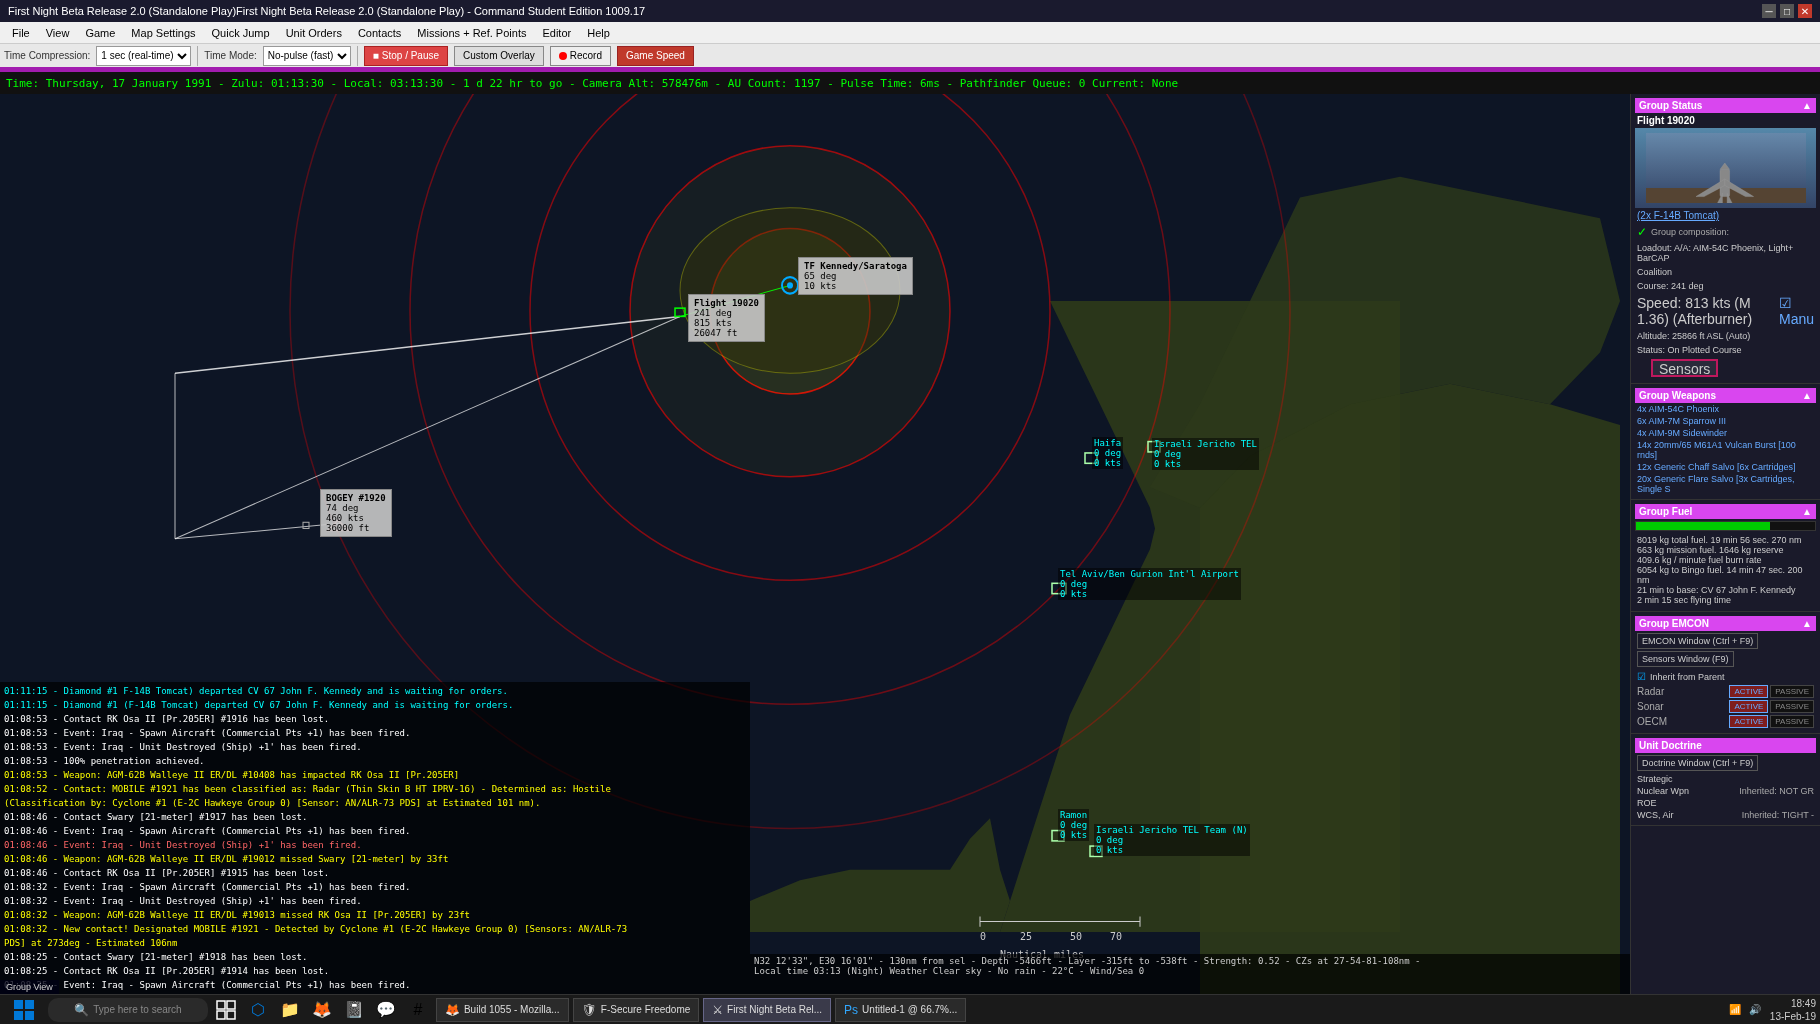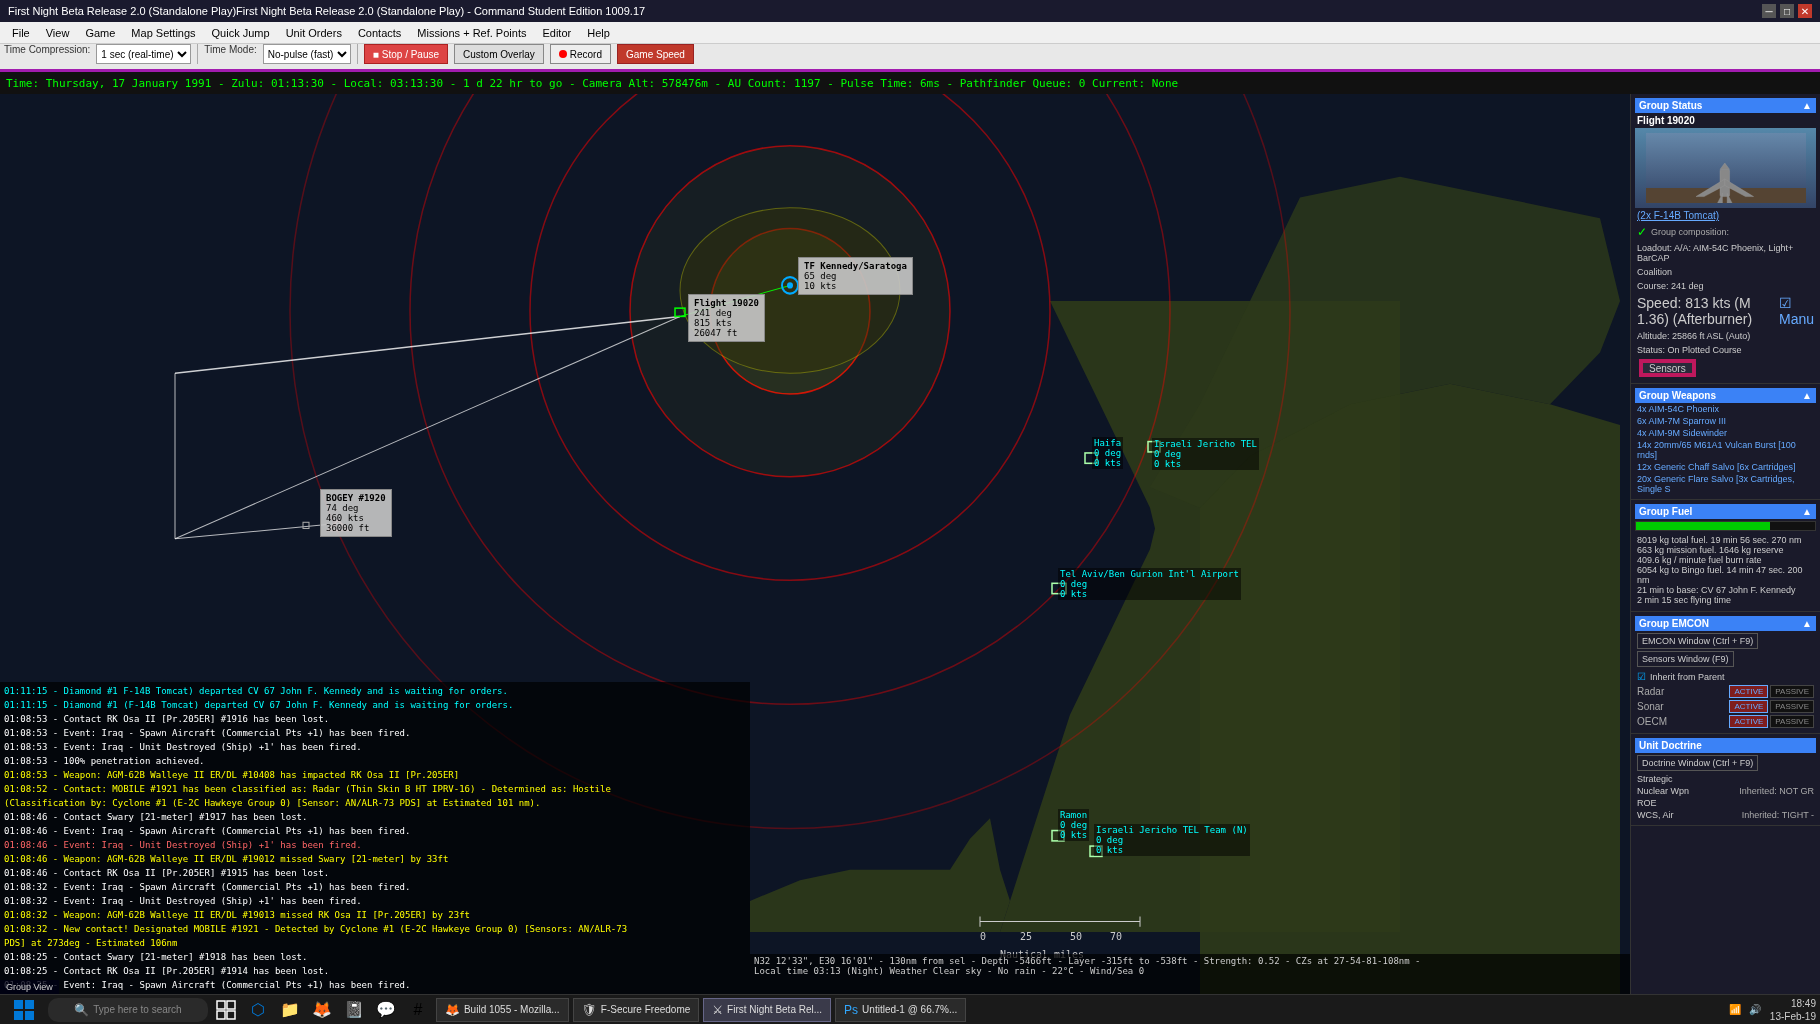--- a/index.html
+++ b/index.html
@@ -38,24 +38,24 @@
     #menu-bar span {
       padding: 2px 8px;
       cursor: pointer;
     }
 
     
     #toolbar {
       background: #e8e8e8;
       height: 28px;
       display: flex;
-      align-items: flex-start;
+      align-items: center;
       padding: 0 4px;
       gap: 6px;
-      border-bottom: 3px solid #a21caf;
+      border-bottom: 5px solid #a21caf;
       font-size: 11px;
     }
     .toolbar-label { color: #333; font-size: 10px; }
     .toolbar-select {
       font-size: 10px;
       height: 20px;
       border: 1px solid #999;
       background: #fff;
     }
     .toolbar-btn {
@@ -110,21 +110,21 @@
       border-left: 1px solid #333;
       font-size: 10px;
       overflow-y: auto;
     }
 
     .panel-section {
       border-bottom: 1px solid #333;
       padding: 4px;
     }
     .panel-section-header {
-      background: #3b82f6;
+      background: #d946ef;
       color: #fff;
       padding: 2px 4px;
       font-weight: bold;
       font-size: 10px;
       display: flex;
       justify-content: space-between;
       align-items: center;
     }
     .panel-section-header .chevron { cursor: pointer; }
 
@@ -139,23 +139,23 @@
       font-size: 9px;
       position: relative;
       overflow: hidden;
     }
 
     .panel-field { padding: 2px 2px; display: flex; flex-direction: column; }
     .link-text { color: #6af; cursor: pointer; text-decoration: underline; }
     .green-bar-container { height: 10px; background: #111; border: 1px solid #333; margin: 2px 0; }
     .green-bar { height: 100%; background: #00cc00; }
     .btn-small {
-      height: 18px; padding: 0 6px; font-size: 10px;
-      background: #2a2a3a; color: #ccc; border: 4px solid #be185d; cursor: pointer;
-      margin: 2px 4px;
+      height: 18px; padding: 0 6px; font-size: 14px;
+      background: #2a2a3a; color: #ccc; border: 2px solid #be185d; cursor: pointer;
+      margin: 2px 16px;
     }
     .weapons-list { font-size: 9px; }
     .weapon-item { color: #6af; cursor: pointer; padding: 1px 2px; }
 
     .emcon-row { display: flex; justify-content: space-between; align-items: center; padding: 1px 2px; }
     .emcon-label { color: #aaa; width: 40px; }
     .emcon-btn-group { display: flex; gap: 2px; }
     .emcon-btn {
       font-size: 8px; padding: 1px 4px;
       background: #111; color: #888; border: 1px solid #444; cursor: pointer;

